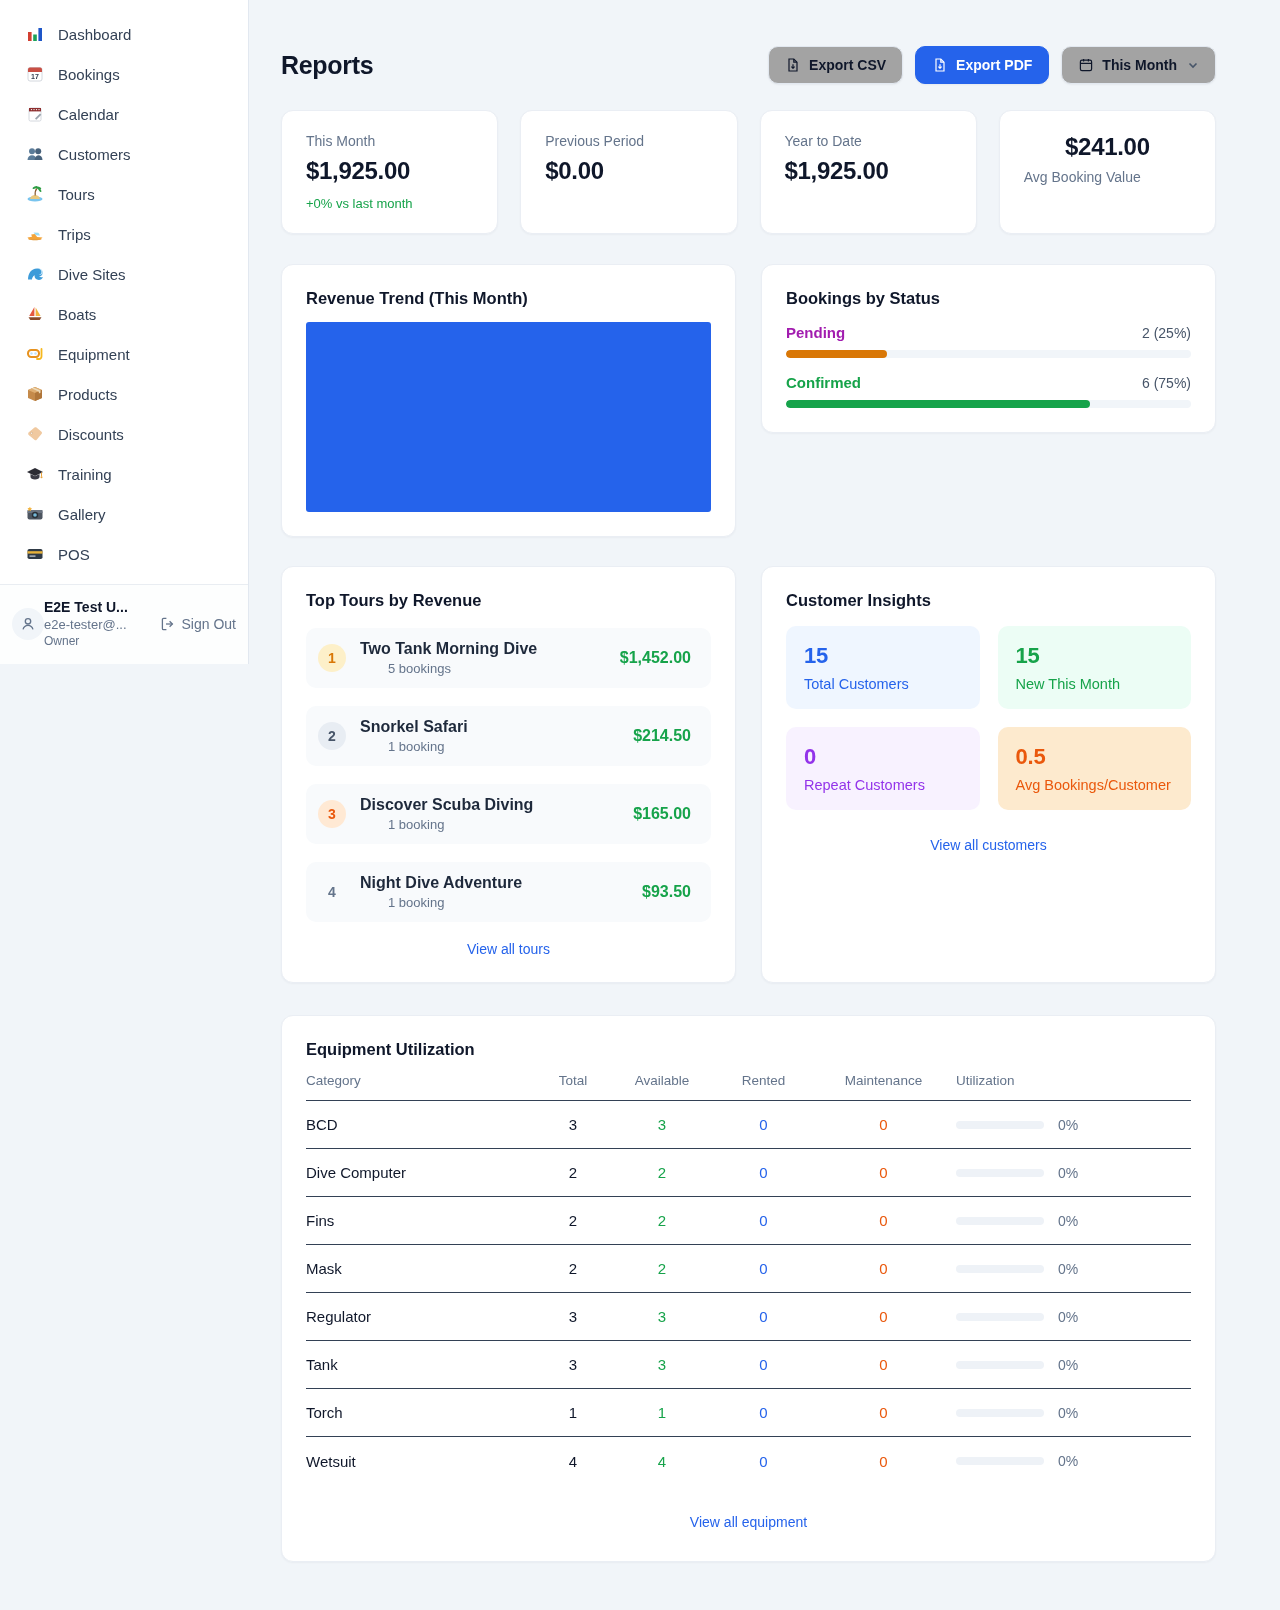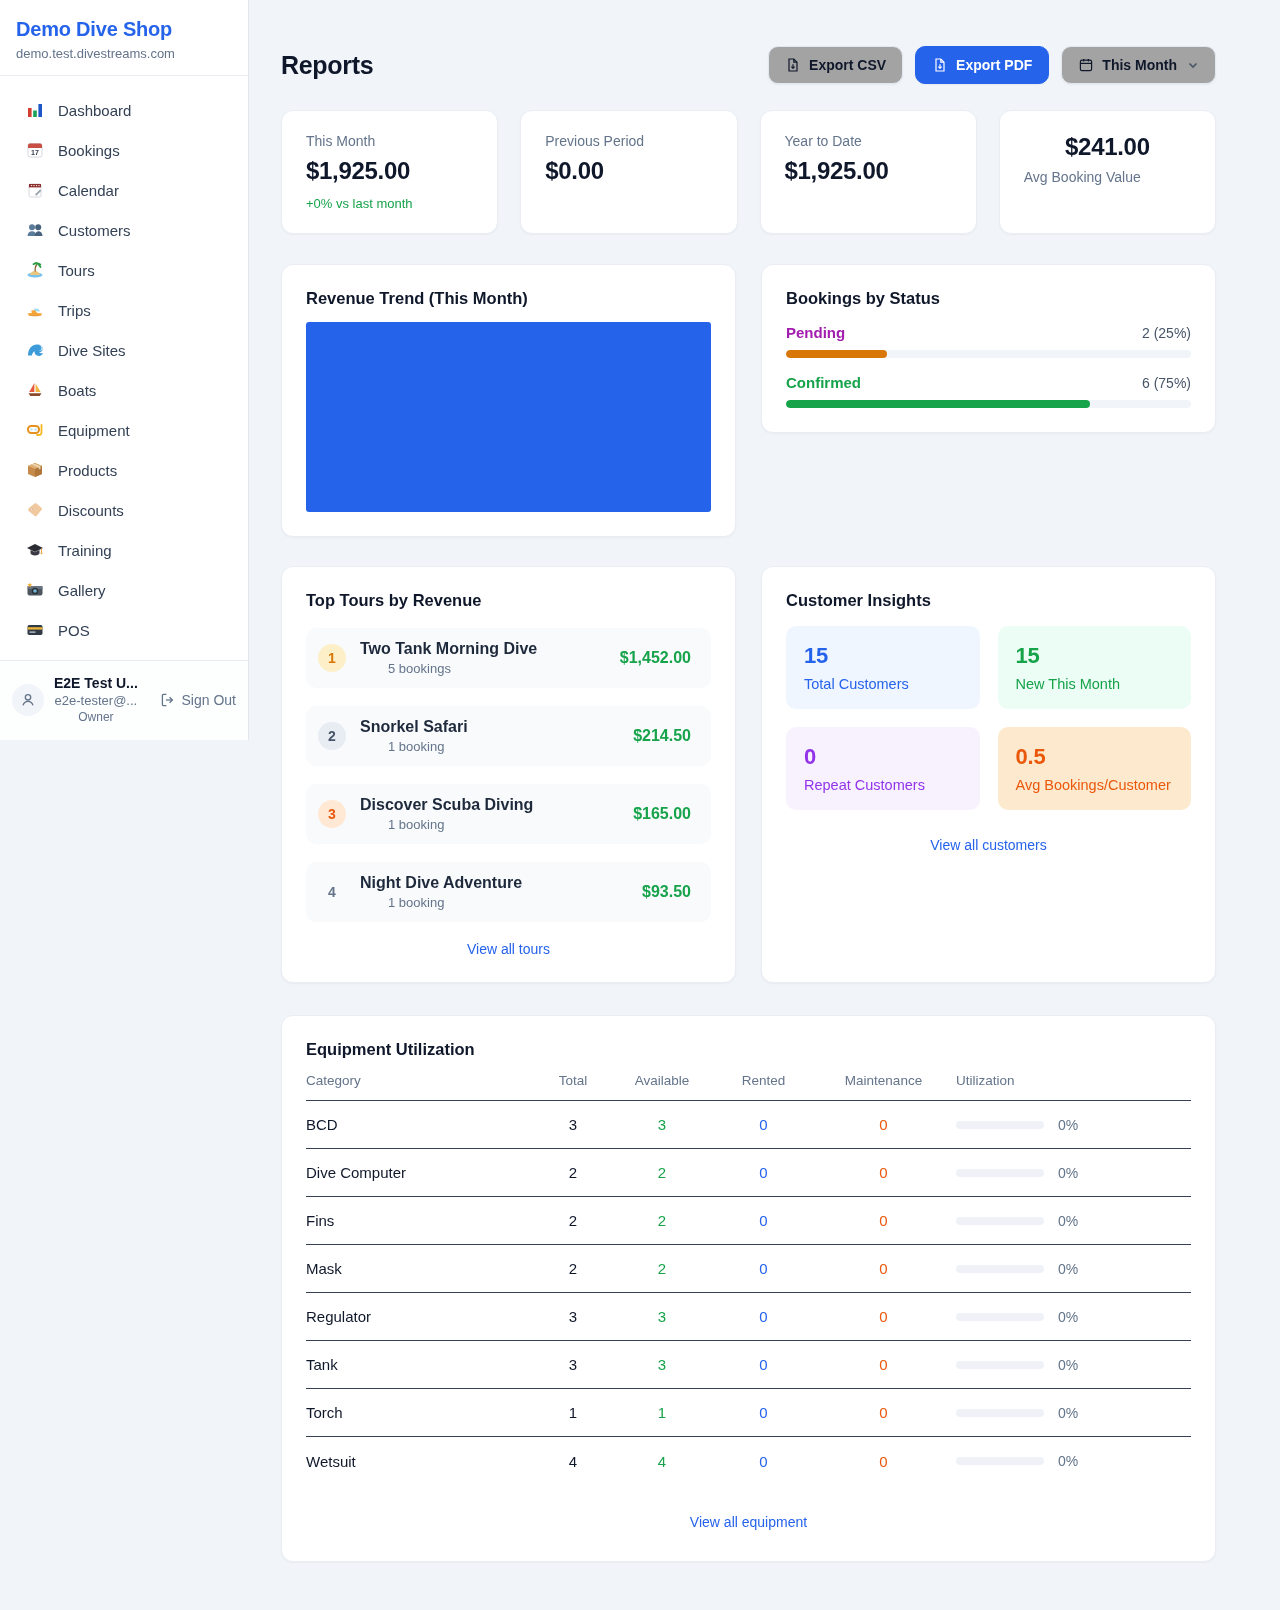--- a/index.html
+++ b/index.html
@@ -20,21 +20,21 @@
   .shop-domain { color:#64748b; font-size:13px; margin-top:5px; }
   .sb-nav { padding:14px 0 10px; }
   .nav-item {
     display:flex; align-items:center; gap:14px; padding:11px 16px 11px 26px;
     font-size:15px; color:#334155; cursor:pointer; text-decoration:none;
   }
   .nav-icon { width:18px; height:18px; display:inline-flex; flex-shrink:0; }
   .nav-icon svg { width:18px; height:18px; }
   .sb-footer {
     border-top:1px solid #e9edf2; padding:14px 12px 16px;
-    display:flex; align-items:center; gap:10px; background:#fdfefe;text-align:center;
+    display:flex; align-items:center; background:#fdfefe;
   }
   .avatar {
     width:32px; height:32px; border-radius:50%; background:#f1f5f9;
     display:flex; align-items:center; justify-content:center; flex-shrink:0;
   }
   .avatar svg { width:18px; height:18px; }
   .user-meta { min-width:0; }
   .user-name { font-size:14px; font-weight:700; color:#0f172a; white-space:nowrap; }
   .user-email { font-size:13px; color:#64748b; margin-top:2px; white-space:nowrap; }
   .user-role { font-size:12px; color:#64748b; margin-top:2px; }
@@ -136,24 +136,20 @@
   .util-fill { display:block; height:100%; background:#2563eb; border-radius:4px; }
   .util-pct { font-size:14px; color:#64748b; }
   .equip-link { margin-top:28px; }
 </style>
 </head>
 <body>
 
 <div class="layout">
 
   <aside class="sidebar">
-    <div class="sb-header">
-      <div class="shop-name">Demo Dive Shop</div>
-      <div class="shop-domain">demo.test.divestreams.com</div>
-    </div>
 
     <nav class="sb-nav">
       <a class="nav-item">
         <span class="nav-icon">
             <svg viewBox="0 0 18 18">
               <rect x="2" y="7" width="3.6" height="9" fill="#d23f31"></rect>
               <rect x="7.2" y="9.5" width="3.6" height="6.5" fill="#1ba158"></rect>
               <rect x="12.4" y="3" width="3.6" height="13" fill="#1e56c8"></rect>
             </svg>
           </span>

